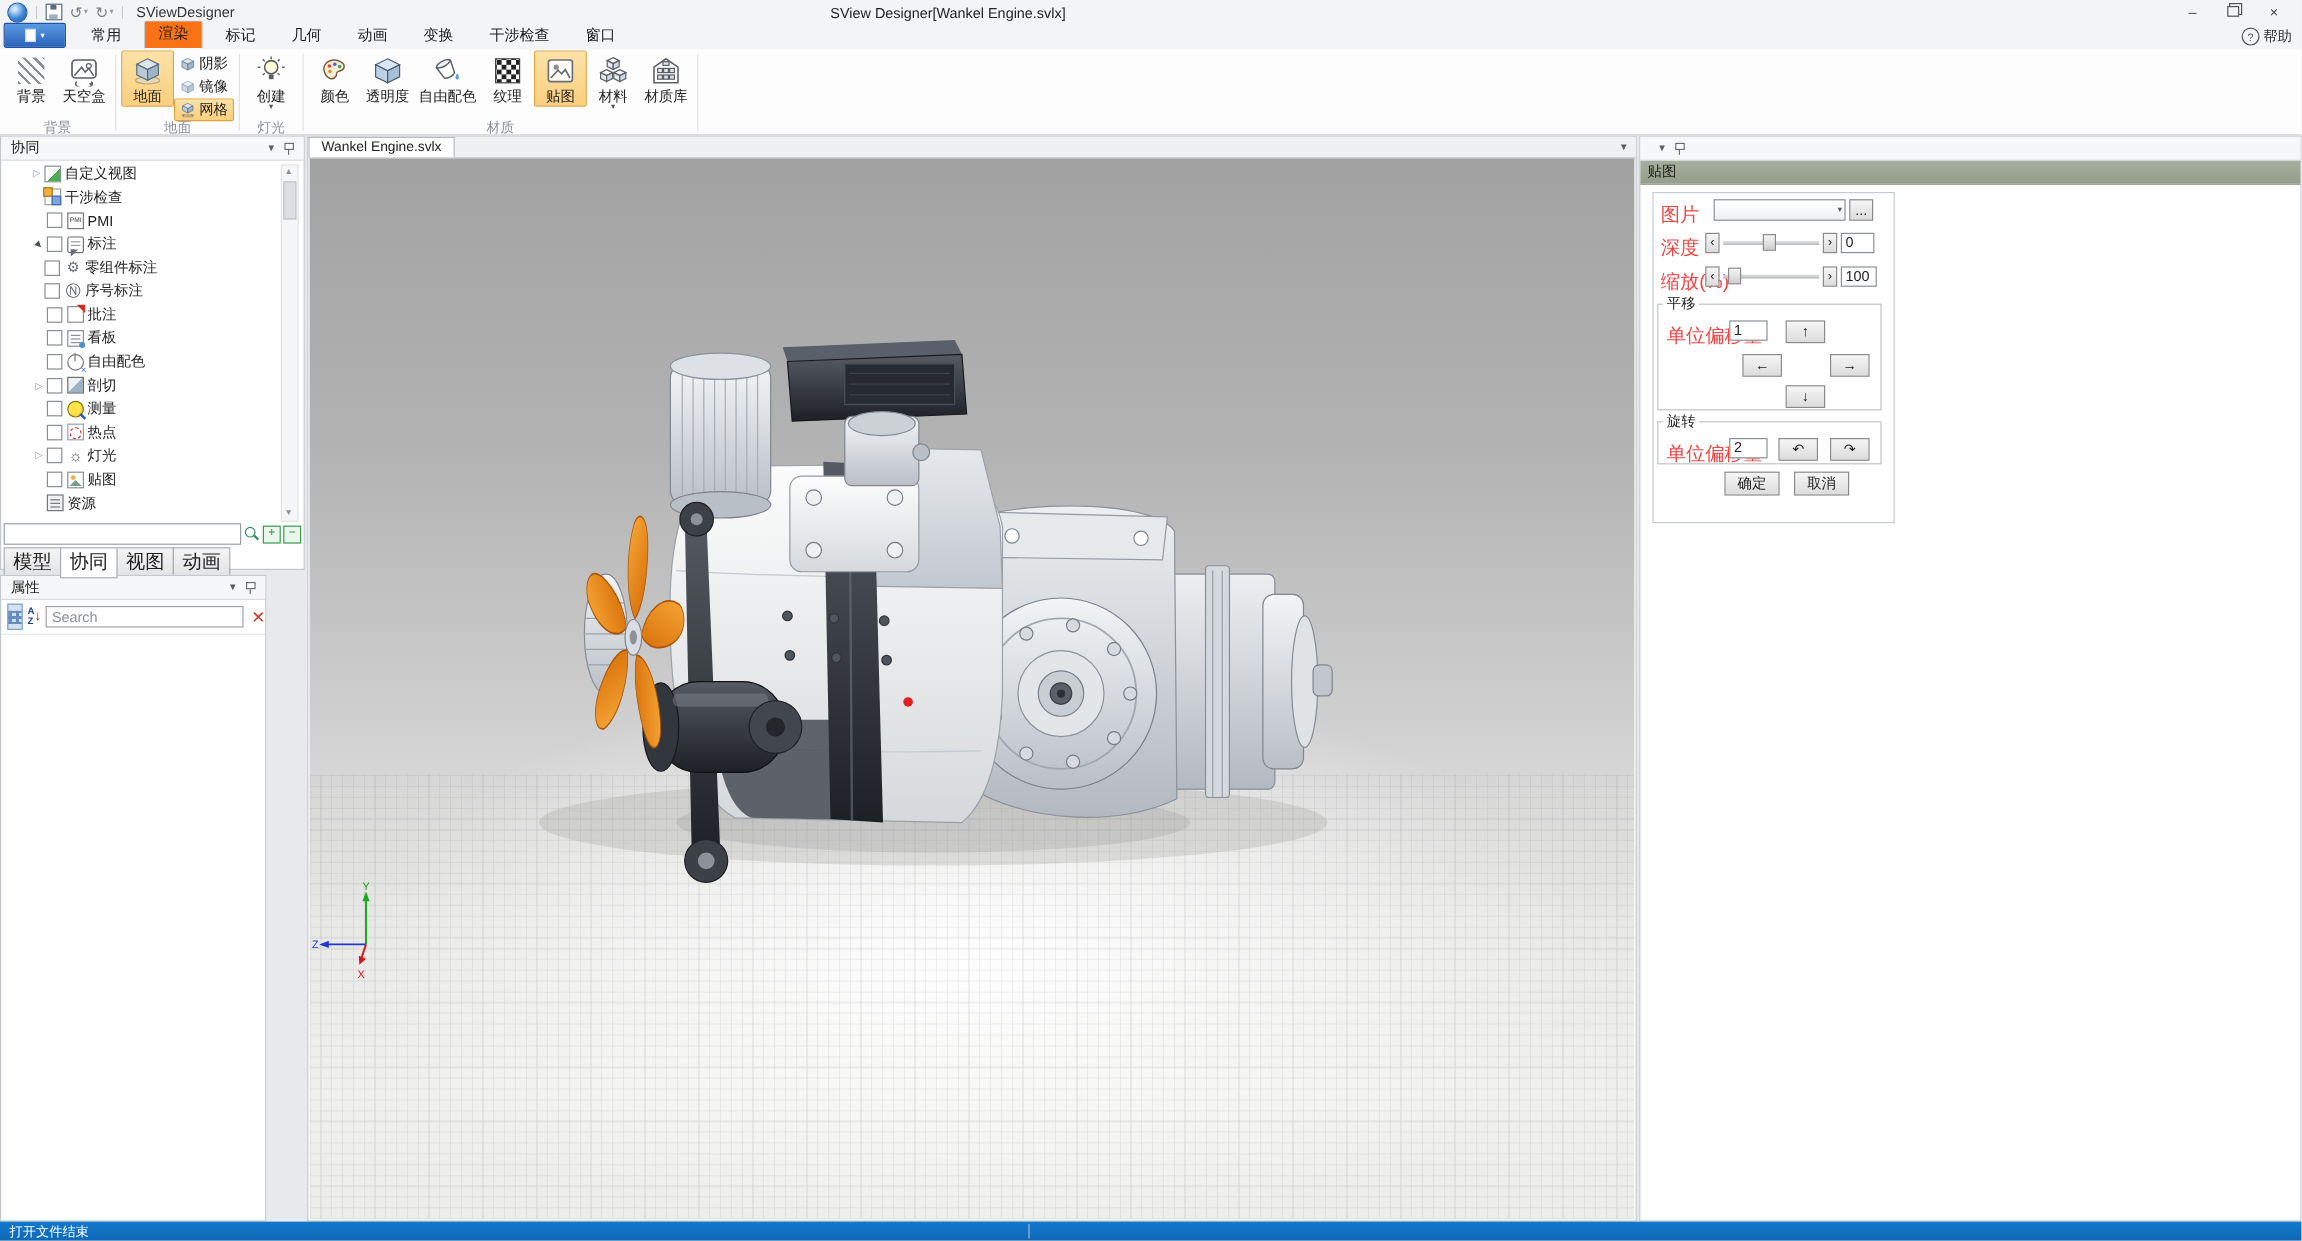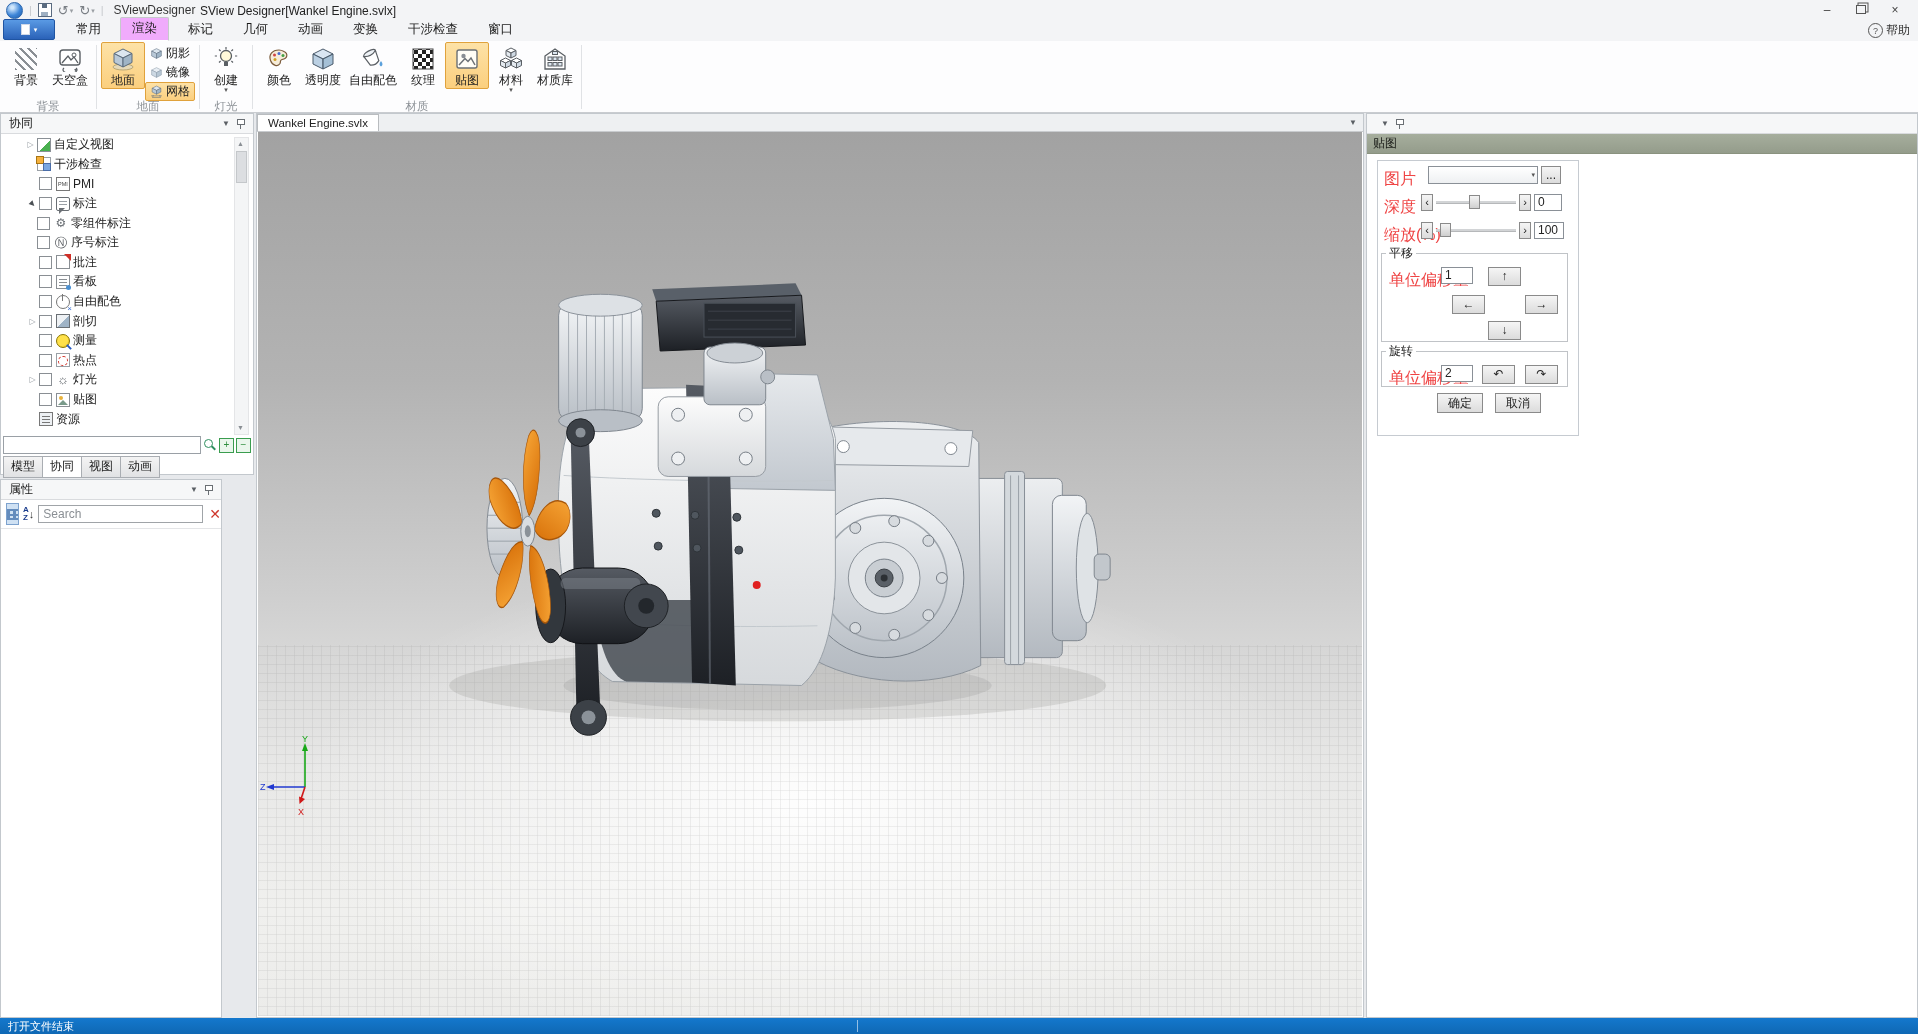--- a/index.html
+++ b/index.html
@@ -9,31 +9,31 @@
   
   #titlebar{position:absolute;left:0;top:0;width:1918px;height:20px;background:#f3f4f6;display:flex;align-items:center;gap:6px;padding-left:6px;box-sizing:border-box}
   .logo{width:15px;height:15px;border-radius:50%;background:radial-gradient(circle at 35% 30%,#cfe6fb 10%,#3e86d8 55%,#1f5ca8);border:1px solid #2b66ad}
   .qsep{color:#c7cacd;font-size:11px}
   .floppy{width:12px;height:12px;border:1px solid #5a6b80;background:#fff;position:relative}
   .floppy::before{content:"";position:absolute;left:3px;top:0;width:5px;height:4px;background:#5a6b80}
   .floppy::after{content:"";position:absolute;left:2px;bottom:0;width:7px;height:4px;background:#9fb0c2}
   .qbtn{display:flex;align-items:center;gap:1px;color:#7a7f85;font-size:13px;line-height:13px}
   .qbtn .dd{font-size:7px;color:#9a9fa4}
   .appname{font-size:12px;color:#333;margin-left:4px}
-  .win-title{position:absolute;left:200px;width:1180px;font-size:12px;color:#222;top:4px}
+  .win-title{position:absolute;left:200px;width:1180px;text-align:center;font-size:12px;color:#222;top:4px}
   .winbtns{position:absolute;right:6px;top:0;display:flex}
   .wbtn{width:34px;height:19px;display:flex;align-items:center;justify-content:center;color:#444;font-size:12px;cursor:default}
   .restore-glyph{width:8px;height:7px;border:1px solid #555;background:#f3f4f6;box-shadow:2px -2px 0 -0.5px #f3f4f6,2px -2px 0 0.5px #555}
   
   #menubar{position:absolute;left:0;top:20px;width:1918px;height:21px;background:#f3f4f6;display:flex;align-items:flex-end;box-sizing:border-box}
   .filebtn{width:50px;height:19px;margin:0 6px 1px 3px;border-radius:2px;background:linear-gradient(#5a9ae4,#2a62b8);border:1px solid #1f54a2;display:flex;align-items:center;justify-content:center;gap:4px}
   .filepage{width:9px;height:11px;background:#fff;position:relative;box-shadow:inset 0 0 0 1px #cfd8e8}
   .filebtn .dd{color:#fff;font-size:7px}
   .mtab{padding:2px 11px 3px;margin:0 4px;font-size:12.5px;color:#1a1a1a}
-  .mtab.on{background:#f0abfc;border:1px solid #c6c9cc;border-bottom:1px solid #fff;border-radius:2px 2px 0 0}
+  .mtab.on{background:#f97316;border:1px solid #c6c9cc;border-bottom:1px solid #fff;border-radius:2px 2px 0 0}
   .helpbox{position:absolute;right:8px;bottom:2px;display:flex;align-items:center;gap:3px;color:#333}
   .qmark{width:13px;height:13px;border-radius:50%;border:1px solid #555;font-size:9px;display:flex;align-items:center;justify-content:center;color:#555}
   
   #ribbon{position:absolute;left:0;top:41px;width:1918px;height:72px;background:#fdfdfe;border-bottom:1px solid #c9ccd0;box-sizing:border-box;display:flex}
   .rgroup{display:flex;flex-direction:column;padding:1px 4px 0}
   .gitems{display:flex;align-items:flex-start;height:57px}
   .glabel{height:13px;text-align:center;color:#8e9398;font-size:11.5px}
   .gsep{width:1px;background:#e0e2e5;margin:4px 0 3px}
   .bb{min-width:36px;padding:1px 3px;display:flex;flex-direction:column;align-items:center;border:1px solid transparent;border-radius:2px}
   .bb .blabel{font-size:12px;line-height:14px;margin-top:1px;white-space:nowrap}
@@ -99,21 +99,21 @@
   .sbar .ar{position:absolute;left:0;width:11px;height:12px;color:#8a8f94;font-size:7px;text-align:center;line-height:12px}
   .sbar .thumb{position:absolute;left:1px;top:13px;width:9px;height:30px;background:#dcdee1;border:1px solid #c4c7ca}
   
   .srch-row{position:absolute;left:2px;right:2px;top:322px;height:18px;display:flex;align-items:center;gap:2px}
   .srch-row input{flex:1;height:16px;border:1px solid #9aa0a6;font-size:11px;padding:0 3px;outline:none}
   .mag{width:14px;height:14px;position:relative}
   .mag::before{content:"";position:absolute;left:1px;top:1px;width:7px;height:7px;border:1.5px solid #2f8f5f;border-radius:50%}
   .mag::after{content:"";position:absolute;left:8px;top:9px;width:5px;height:2px;background:#2f8f5f;transform:rotate(45deg)}
   .gbox{width:13px;height:13px;border:1px solid #3a9d4f;background:#eaf6ec;color:#2f8f3f;font-size:10px;line-height:11px;text-align:center}
   .ltabs{position:absolute;left:2px;top:342px;display:flex}
-  .ltab{padding:1px 7px 2px;border:1px solid #a9adb2;background:linear-gradient(#f4f4f4,#e1e2e4);font-size:12px;margin-right:-1px}
+  .ltab{padding:1px 7px 2px;border:1px solid #a9adb2;background:linear-gradient(#f4f4f4,#e1e2e4);font-size:16px;margin-right:-1px}
   .ltab.on{background:#fff;position:relative;z-index:2}
   
   .ptool{display:flex;align-items:center;gap:3px;padding:3px 5px;border-bottom:1px solid #e4e5e7}
   .catbtn{width:23px;height:20px;border:1px solid #7da2ce;background:#cfe1f3;display:flex;align-items:center;justify-content:center}
   .catglyph{width:11px;height:11px;background:repeating-linear-gradient(0deg,#4a78b0 0 2px,transparent 2px 4.5px),repeating-linear-gradient(90deg,#4a78b0 0 3px,transparent 3px 6px);opacity:.8}
   .azbtn{width:24px;height:20px;display:flex;align-items:center;justify-content:center;border:1px solid transparent}
   .azbtn .l{font-size:8px;line-height:8px;color:#1a3c8c;display:flex;flex-direction:column;font-weight:bold}
   .azbtn .a{color:#333;font-size:11px}
   .ptool input{flex:1;height:16px;border:1px solid #a0a4a8;font-size:12px;padding:0 4px;color:#ef4444;outline:none}
   .ptool input::placeholder{color:#8a8f94}

